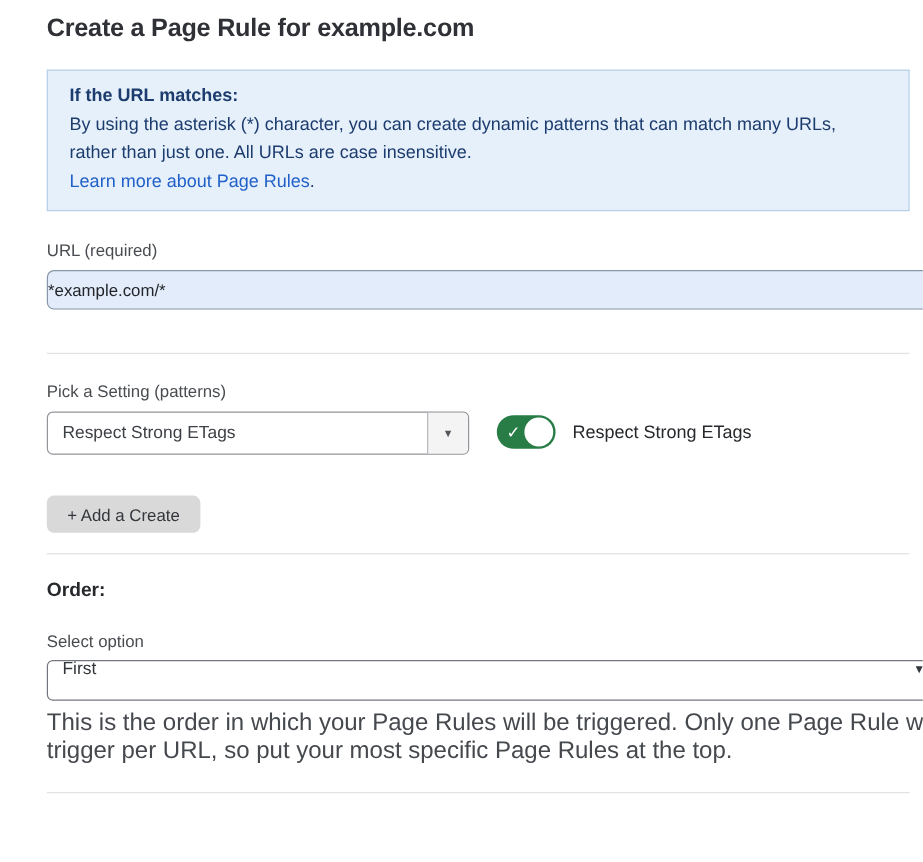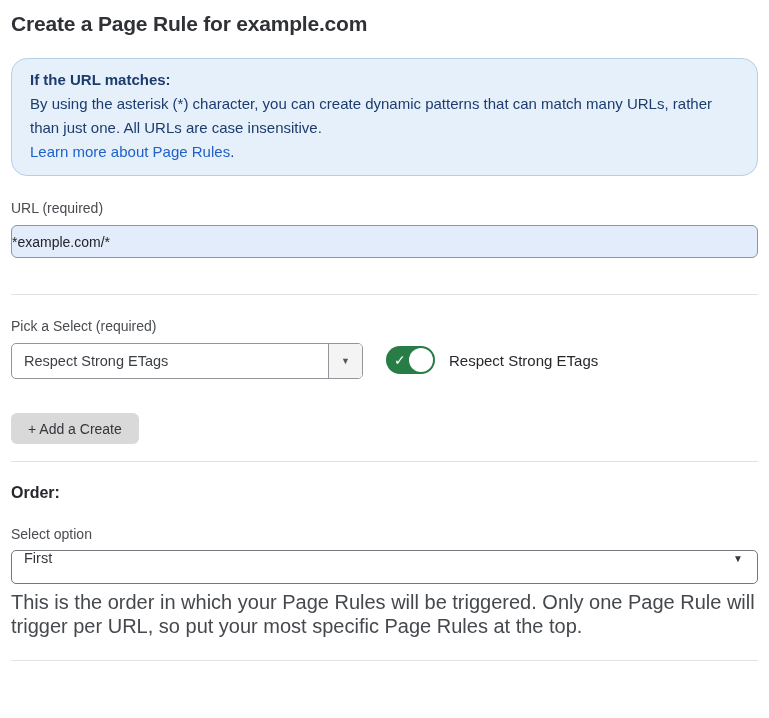--- a/index.html
+++ b/index.html
@@ -4,35 +4,35 @@
 <style>
   * { box-sizing: border-box; }
   html, body { margin: 0; padding: 0; }
   body {
     width: 769px; height: 718px;
     background: #ffffff;
     font-family: "Liberation Sans", "DejaVu Sans", sans-serif;
     color: #2b2d31;
     overflow: hidden;
   }
-  .page { padding: 10px 11px 0 11px; }
+  .page { padding: 10px 11px 0 11px; margin-left: 28px; }
 
   .page-title {
     font-size: 21px;
     font-weight: 700;
     letter-spacing: -0.2px;
     color: #2f3136;
     margin: 2px 0 0 0;
   }
 
   .info-box {
     margin-top: 22px;
     background: #e6f0fb;
     border: 1px solid #b7cfe9;
-    border-radius: 16px;
+    border-radius: 0;
     padding: 9px 18px 11px 18px;
     color: #1c3c6e;
     font-size: 15px;
     line-height: 24px;
   }
   .info-heading { font-weight: 700; }
   .info-link {
     color: #2160c9;
     cursor: pointer;
   }
@@ -212,21 +212,21 @@
     <div class="info-body">By using the asterisk (*) character, you can create dynamic patterns that can match many URLs, rather than just one. All URLs are case insensitive.</div>
     <div><a class="info-link">Learn more about Page Rules</a><span>.</span></div>
   </div>
 
   <div class="field-label">URL (required)</div>
   <input class="url-input" type="text" value="*example.com/*" style="">
 
   <hr class="divider divider-1">
 
 
-  <div class="field-label picker-label">Pick a Select (required)</div>
+  <div class="field-label picker-label">Pick a Setting (patterns)</div>
 
   <div class="setting-row">
     <div class="select-box">
       <div class="select-value">Respect Strong ETags</div>
       <div class="select-caret-box">
         <span>▼</span>
       </div>
     </div>
 
     <div class="toggle-wrap">

